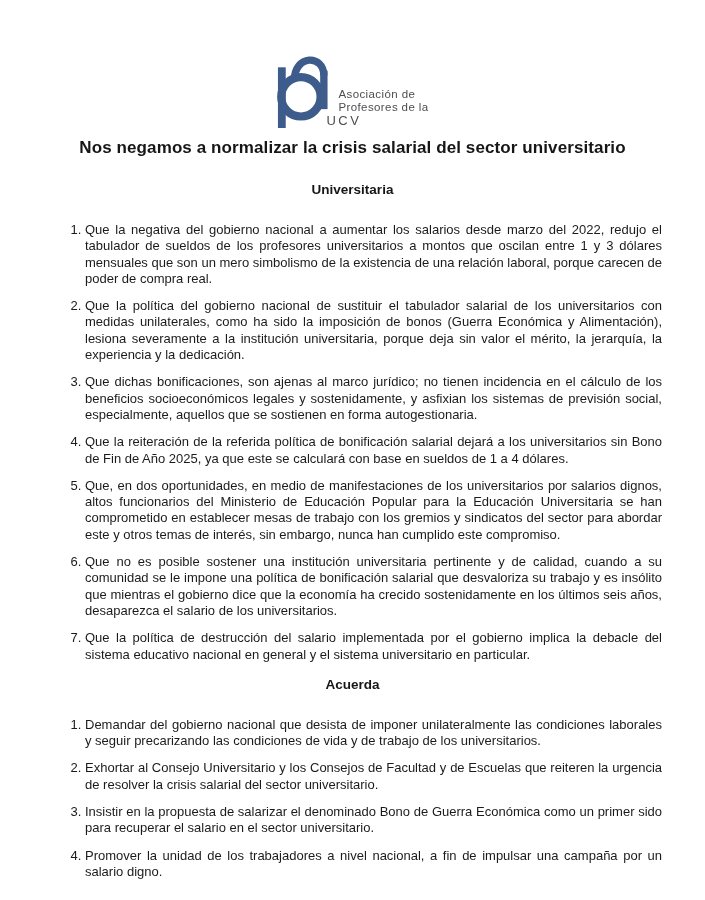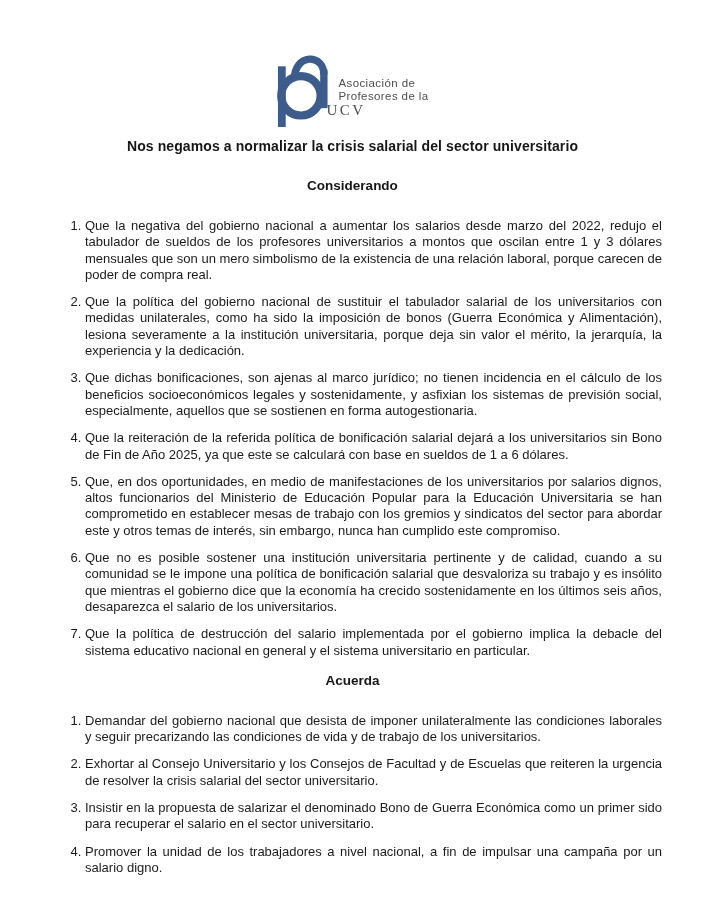--- a/index.html
+++ b/index.html
@@ -3,29 +3,29 @@
 <meta charset="utf-8">
 <style>
   * { margin:0; padding:0; box-sizing:border-box; }
   html,body { background:#ffffff; }
   .page {
     width:705px; height:900px; margin:0 auto; background:#ffffff;
     font-family:"Liberation Sans", sans-serif; color:#161616;
     overflow:hidden; position:relative;
   }
   
-  .logo-row { display:flex; justify-content:center; align-items:center; margin-top:44px; height:84px; }
+  .logo-row { display:flex; justify-content:center; align-items:flex-end; margin-top:44px; height:84px; }
   .logo-mark { width:58px; height:82px; flex:0 0 auto; }
   .logo-text { margin-left:4px; padding-top:21px; color:#4e4e52; }
   .logo-line { font-size:11.5px; line-height:13px; letter-spacing:0.4px; white-space:nowrap; }
-  .logo-ucv  { font-size:15px; line-height:14px; letter-spacing:2.5px; margin-left:-12px;font-family:Liberation Serif, serif; }
+  .logo-ucv  { font-size:13px; line-height:14px; letter-spacing:2.5px; margin-left:-12px; }
   
   .doc-title {
     margin:10px 38px 0; text-align:center;
-    font-size:14px; font-weight:bold; letter-spacing:0.1px;
+    font-size:17px; font-weight:bold; letter-spacing:0.1px;
   }
   .section-heading { text-align:center; font-weight:bold; font-size:13.5px; }
   .heading-considerando { margin-top:24px; }
   .heading-acuerda { margin-top:14px; }
   ol.doc-list {
     margin:25px 43px 0 44px; padding-left:41px;
     font-size:13px; line-height:16.3px; color:#1b1b1b;
   }
   ol.doc-list li { text-align:justify;margin-top:11px; }
   .dateline { margin-top:50px; text-align:center; font-weight:bold; font-size:13.5px;padding-left:36px; }
@@ -52,26 +52,26 @@
     </svg>
     <div class="logo-text">
       <div class="logo-line">Asociación de</div>
       <div class="logo-line">Profesores de la</div>
       <div class="logo-line logo-ucv">UCV</div>
     </div>
   </div>
 
   <h1 class="doc-title">Nos negamos a normalizar la crisis salarial del sector universitario</h1>
 
-  <h2 class="section-heading heading-considerando">Considerando</h2>
+  <h2 class="section-heading heading-considerando">Universitaria</h2>
   <ol class="doc-list">
       <li>Que la negativa del gobierno nacional a aumentar los salarios desde marzo del 2022, redujo el tabulador de sueldos de los profesores universitarios a montos que oscilan entre 1 y 3 dólares mensuales que son un mero simbolismo de la existencia de una relación laboral, porque carecen de poder de compra real.</li>
       <li>Que la política del gobierno nacional de sustituir el tabulador salarial de los universitarios con medidas unilaterales, como ha sido la imposición de bonos (Guerra Económica y Alimentación), lesiona severamente a la institución universitaria, porque deja sin valor el mérito, la jerarquía, la experiencia y la dedicación.</li>
       <li>Que dichas bonificaciones, son ajenas al marco jurídico; no tienen incidencia en el cálculo de los beneficios socioeconómicos legales y sostenidamente, y asfixian los sistemas de previsión social, especialmente, aquellos que se sostienen en forma autogestionaria.</li>
-      <li>Que la reiteración de la referida política de bonificación salarial dejará a los universitarios sin Bono de Fin de Año 2025, ya que este se calculará con base en sueldos de 1 a 6 dólares.</li>
+      <li>Que la reiteración de la referida política de bonificación salarial dejará a los universitarios sin Bono de Fin de Año 2025, ya que este se calculará con base en sueldos de 1 a 4 dólares.</li>
       <li>Que, en dos oportunidades, en medio de manifestaciones de los universitarios por salarios dignos, altos funcionarios del Ministerio de Educación Popular para la Educación Universitaria se han comprometido en establecer mesas de trabajo con los gremios y sindicatos del sector para abordar este y otros temas de interés, sin embargo, nunca han cumplido este compromiso.</li>
       <li>Que no es posible sostener una institución universitaria pertinente y de calidad, cuando a su comunidad se le impone una política de bonificación salarial que desvaloriza su trabajo y es insólito que mientras el gobierno dice que la economía ha crecido sostenidamente en los últimos seis años, desaparezca el salario de los universitarios.</li>
       <li>Que la política de destrucción del salario implementada por el gobierno implica la debacle del sistema educativo nacional en general y el sistema universitario en particular.</li>
     </ol>
 
   <h2 class="section-heading heading-acuerda">Acuerda</h2>
   <ol class="doc-list">
       <li>Demandar del gobierno nacional que desista de imponer unilateralmente las condiciones laborales y seguir precarizando las condiciones de vida y de trabajo de los universitarios.</li>
       <li>Exhortar al Consejo Universitario y los Consejos de Facultad y de Escuelas que reiteren la urgencia de resolver la crisis salarial del sector universitario.</li>
       <li>Insistir en la propuesta de salarizar el denominado Bono de Guerra Económica como un primer sido para recuperar el salario en el sector universitario.</li>

